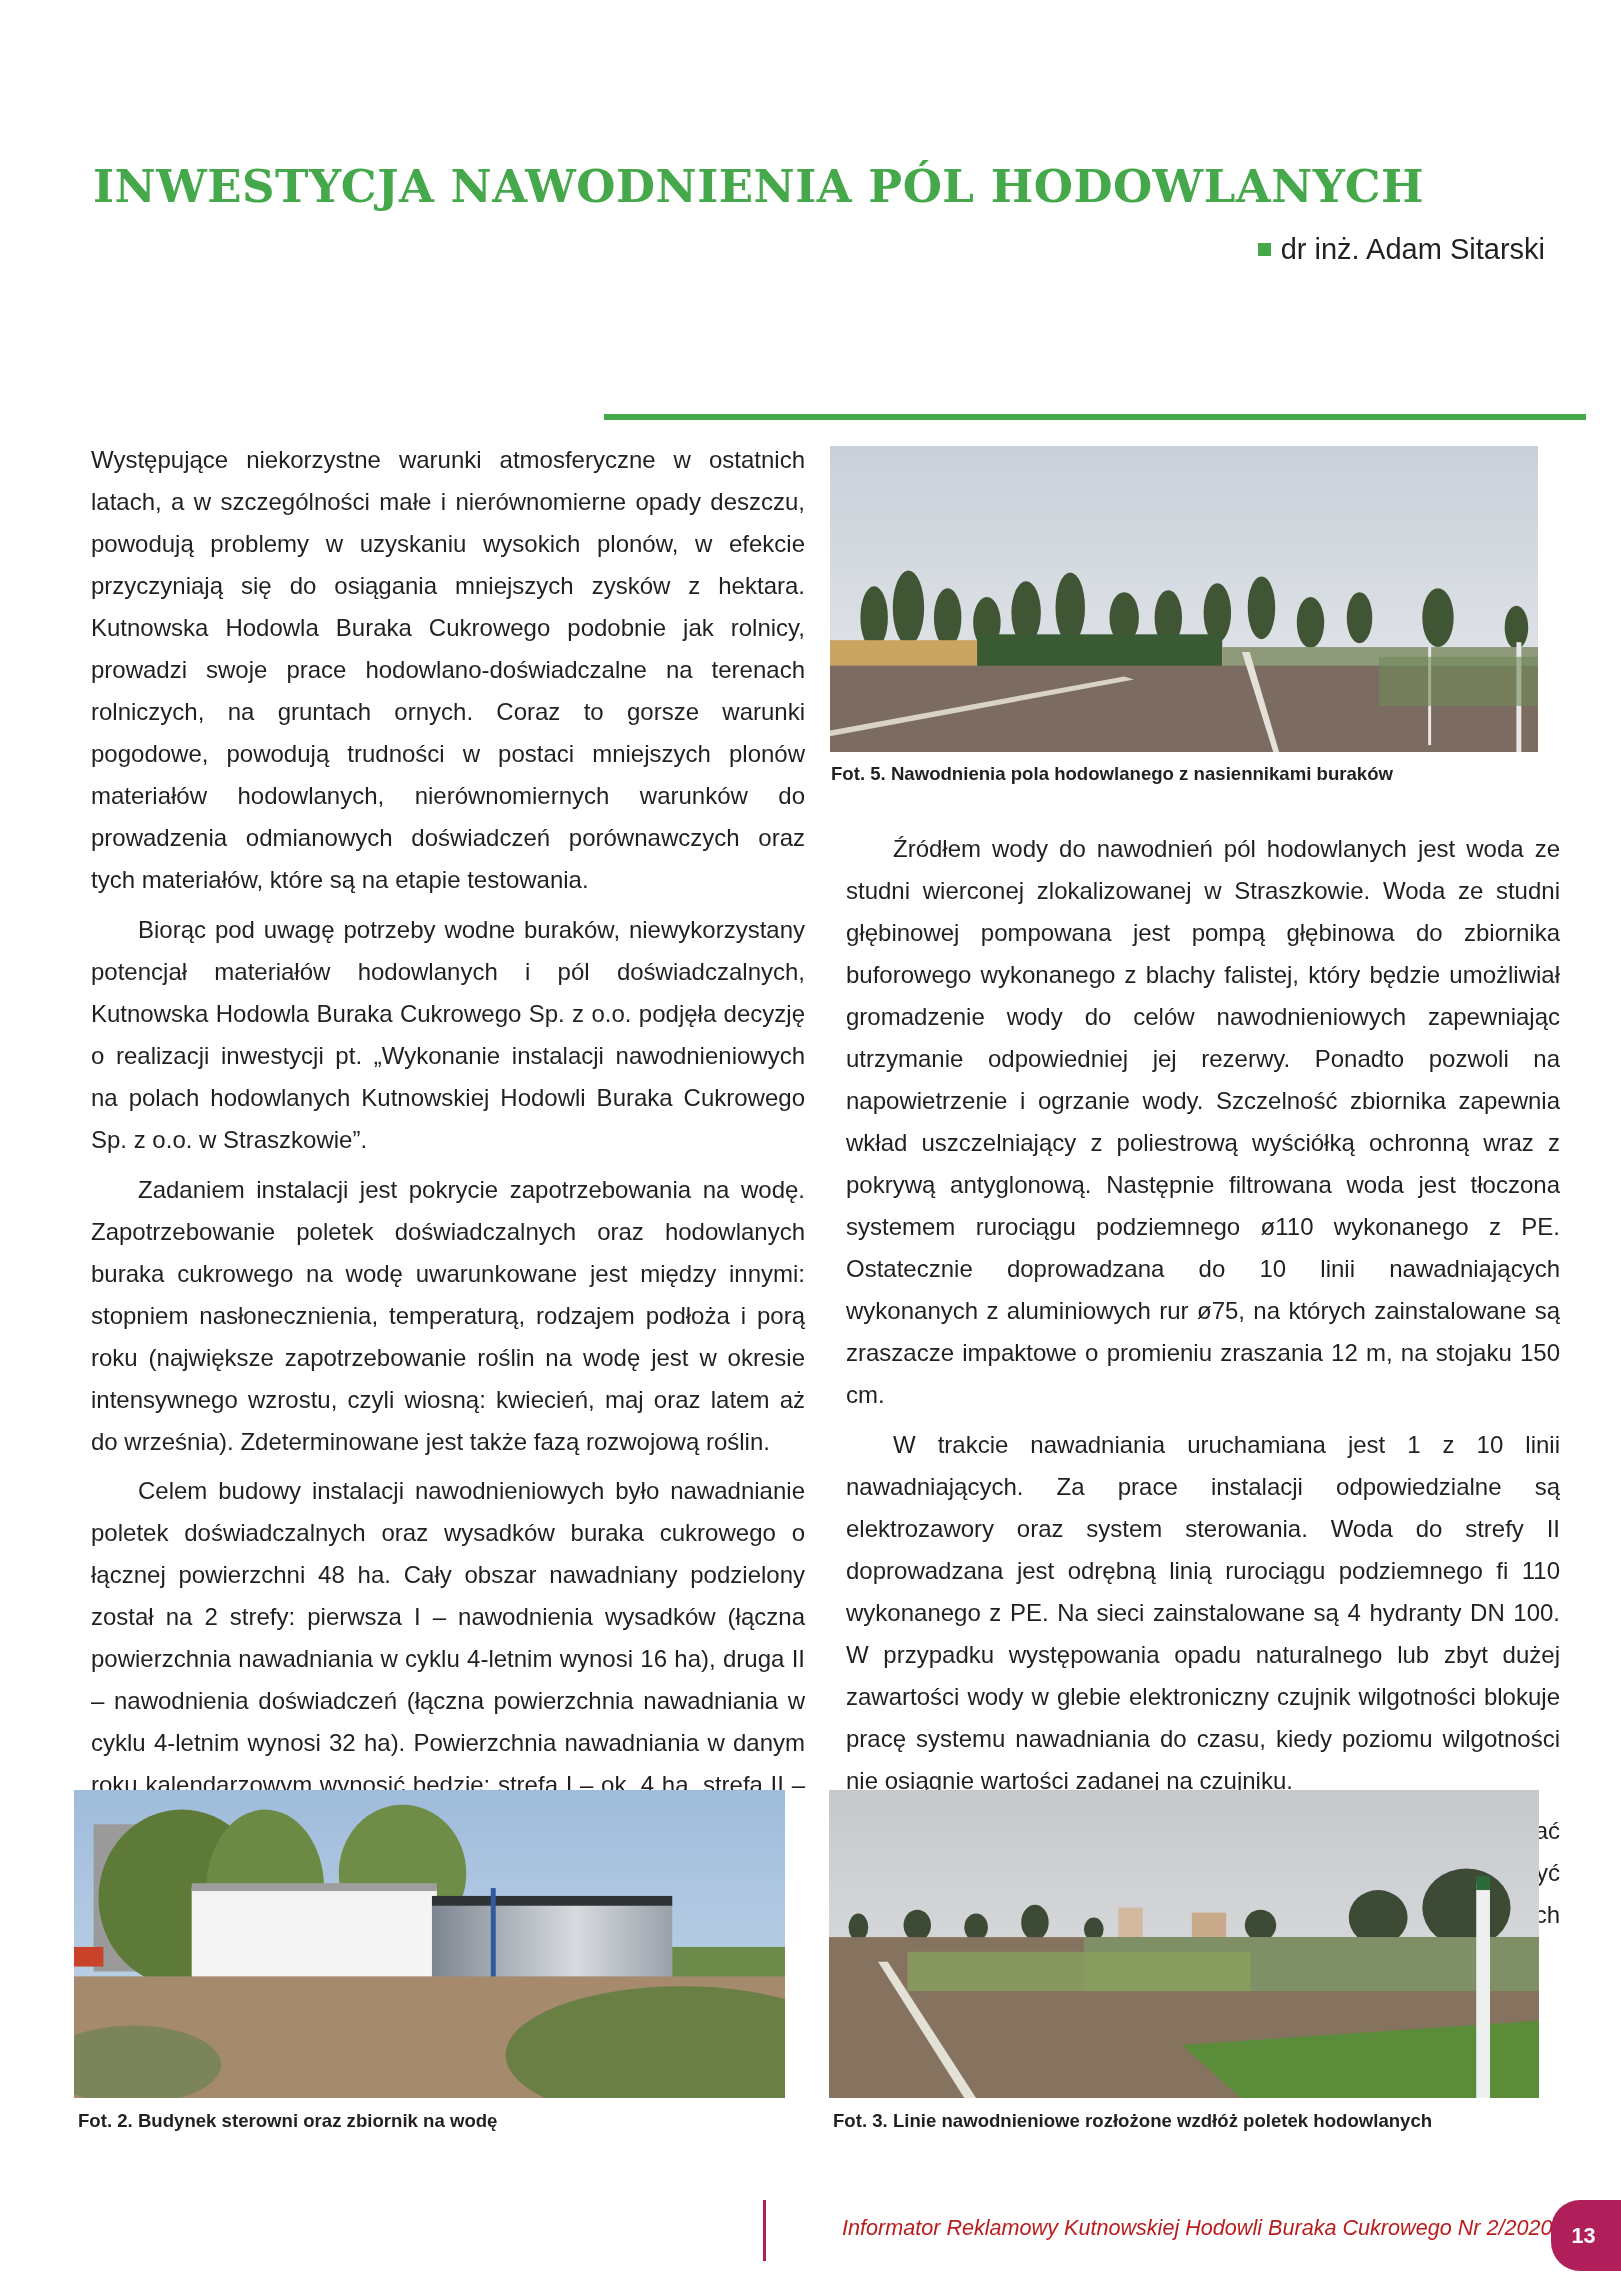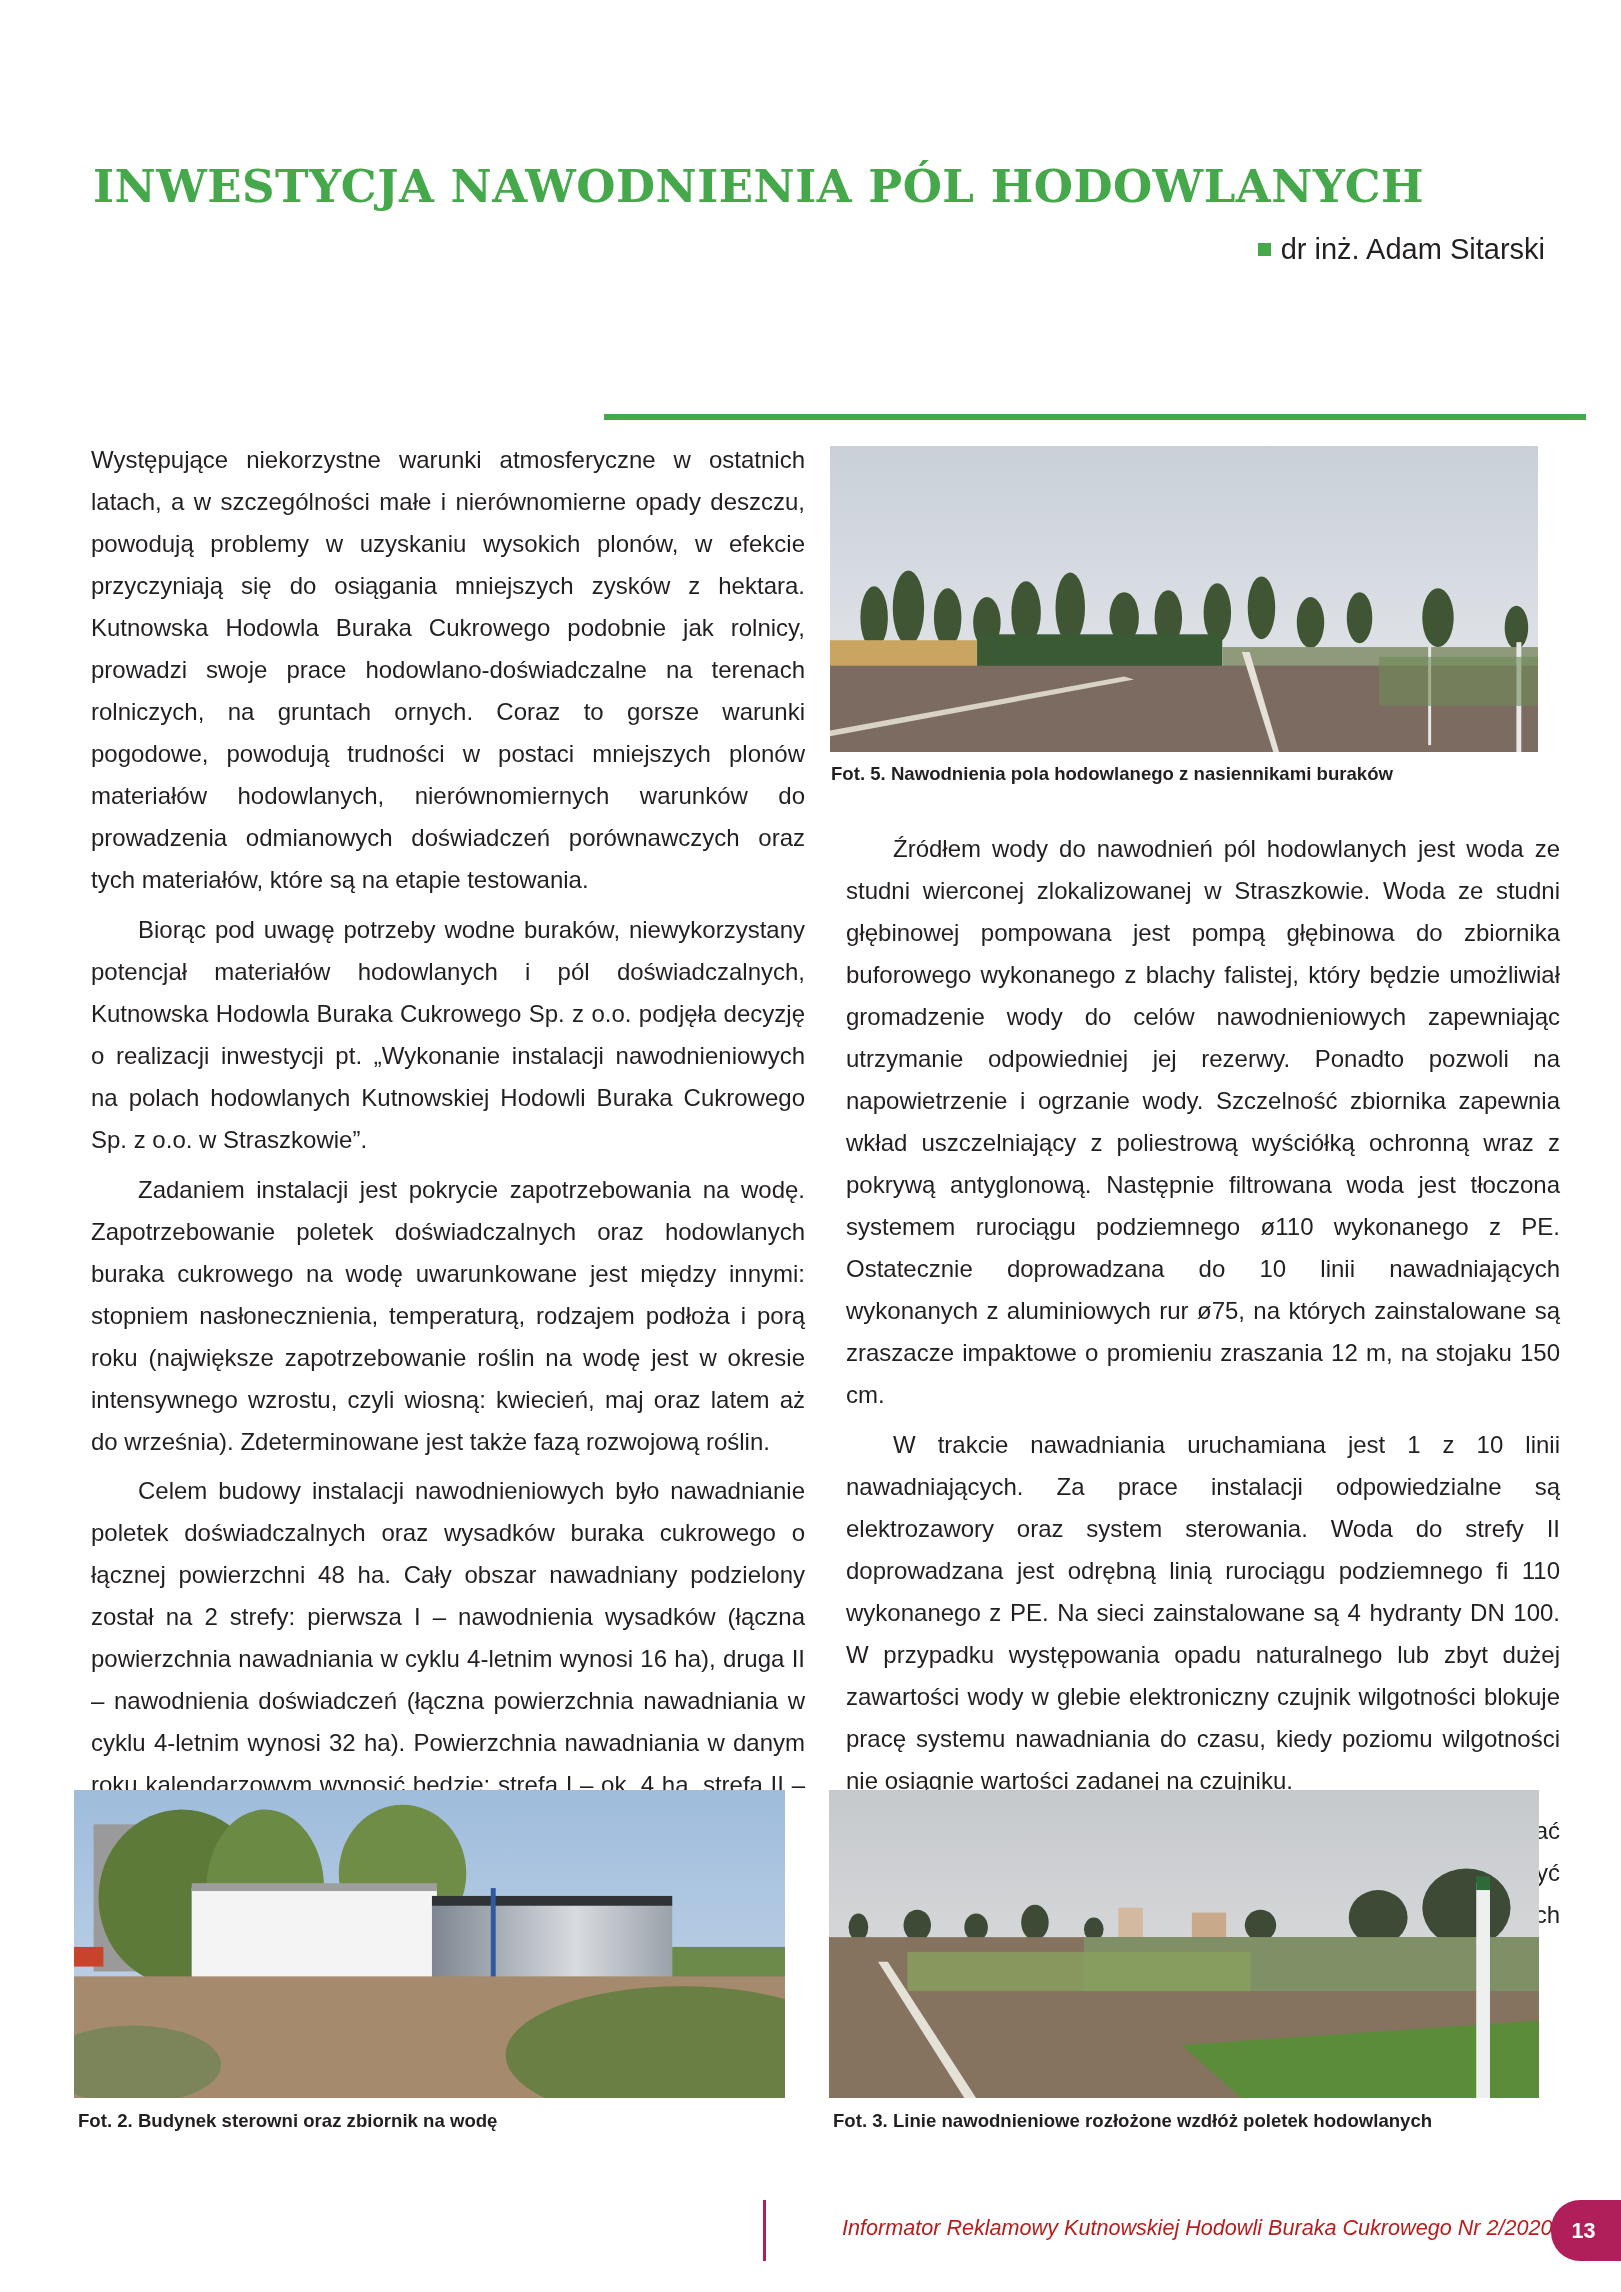--- a/index.html
+++ b/index.html
@@ -42,21 +42,21 @@
   }
   .footer-bar {
     position: absolute; left: 763px; top: 2200px; width: 2.9px; height: 61px; background: #b01f5a;
   }
   .footer-text {
     position: absolute; left: 804px; top: 2215px; font-size: 21.6px; font-style: italic;
     color: #b91c1c;
     margin-left: 38px;
   }
   .page-tab {
-    position: absolute; left: 1551px; top: 2200px; width: 71px; height: 61px;
+    position: absolute; left: 1551px; top: 2200px; width: 71px; height: 71px;
     background: #b01f5a; border-radius: 29px 0 0 29px; color: #fff;
     font-size: 21.6px; font-weight: bold; display: flex; align-items: center; justify-content: center;
     padding-right: 5.9px; box-sizing: border-box;
   }
 </style>
 </head>
 <body>
 
 <h1 class="title">INWESTYCJA NAWODNIENIA PÓL HODOWLANYCH</h1>
 

